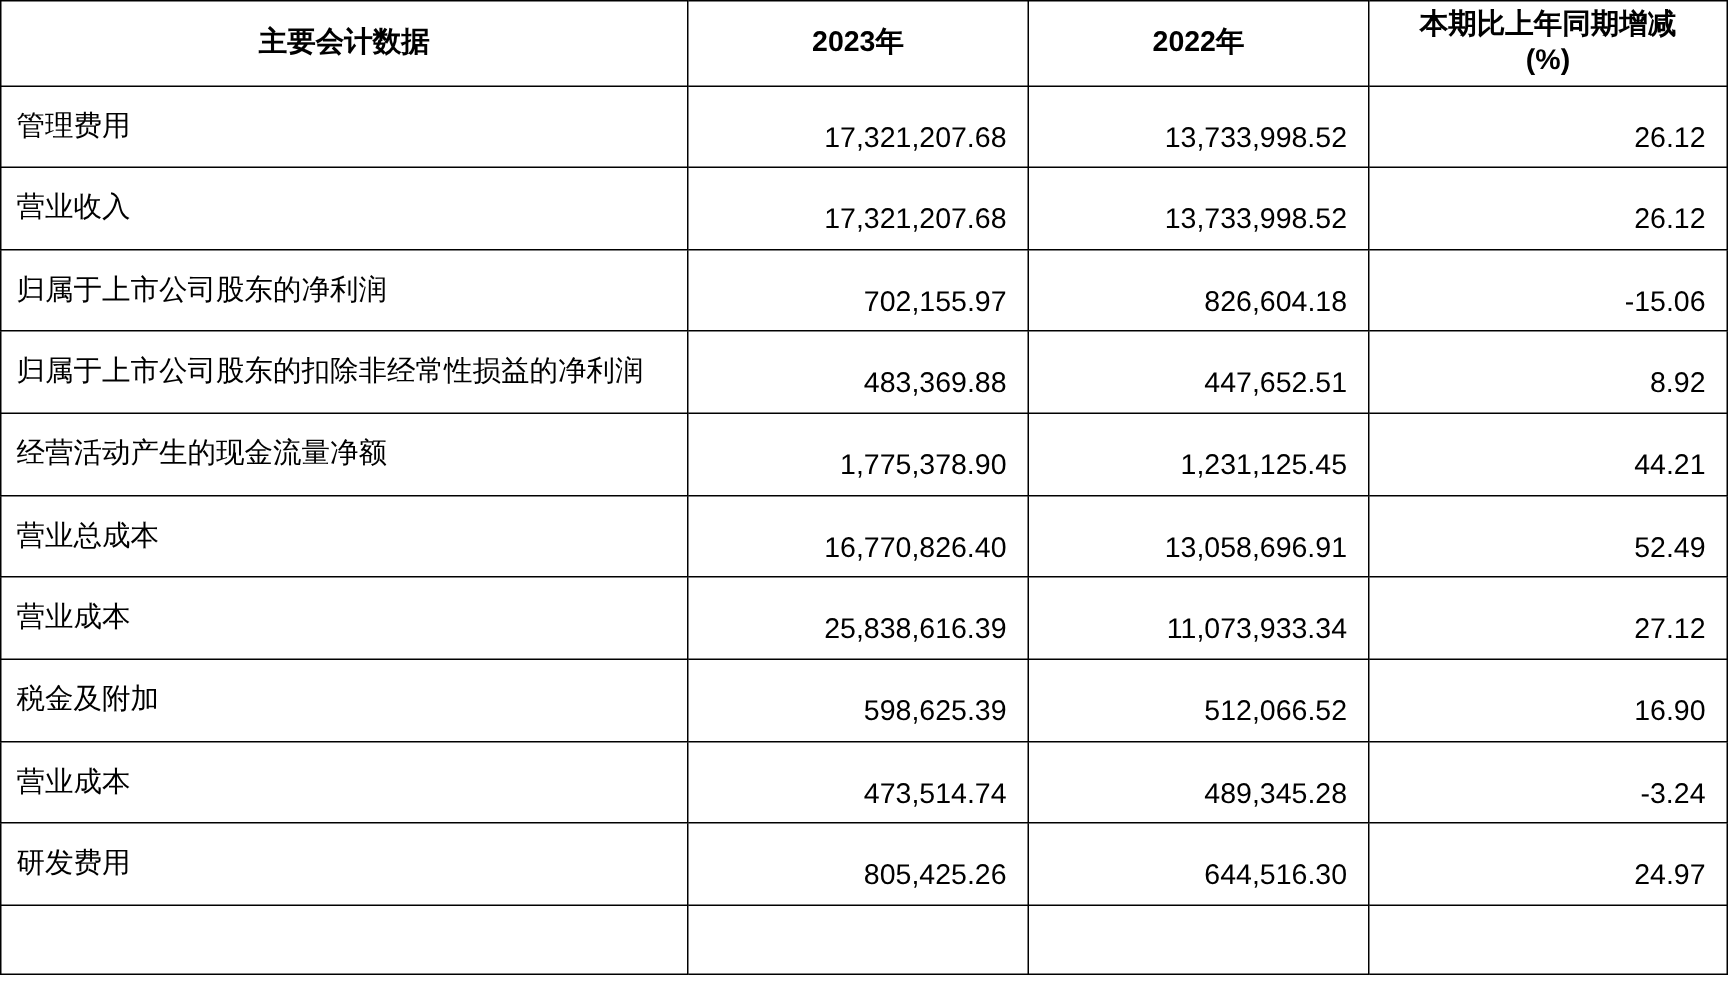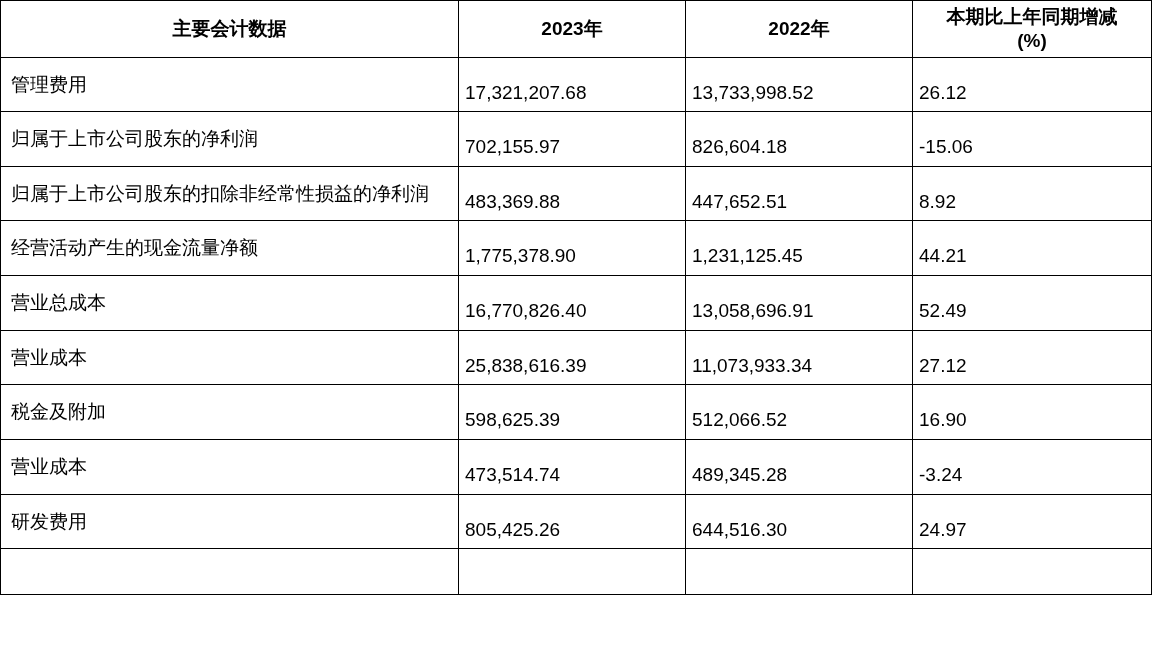--- a/index.html
+++ b/index.html
@@ -48,21 +48,21 @@
   }
   table.fin tbody td {
     height: 46px;
     box-sizing: border-box;
   }
   table.fin td.label {
     text-align: left;
     padding: 6px 4px 6px 10px;
   }
   table.fin td.num {
-    text-align: left;
+    text-align: right;
     padding: 22px 14px 6px 6px;
   }
   td.label .lbl-text {
     display: block;
   }
   tr.tall td { height: 78px; margin-left: 16px; }
   tr.partial td { height: 20px; overflow: hidden; }
   .pct-sub { display: block; }
 </style>
 </head>
@@ -84,20 +84,28 @@
         <th class="hdr-pct">
           <span>本期比上年同期增减</span>
           <span class="pct-sub">(%)</span>
         </th>
       </tr>
     </thead>
     <tbody>
       <tr>
         <td class="label">
             <span class="lbl-text">管理费用</span>
+          </td>
+        <td class="num">17,321,207.68</td>
+        <td class="num">13,733,998.52</td>
+        <td class="num">26.12</td>
+      </tr>
+      <tr>
+        <td class="label">
+            <span class="lbl-text">营业收入</span>
           </td>
         <td class="num">17,321,207.68</td>
         <td class="num">13,733,998.52</td>
         <td class="num">26.12</td>
       </tr>
       <tr>
         <td class="label">
             <span class="lbl-text">归属于上市公司股东的净利润</span>
           </td>
         <td class="num">702,155.97</td>

